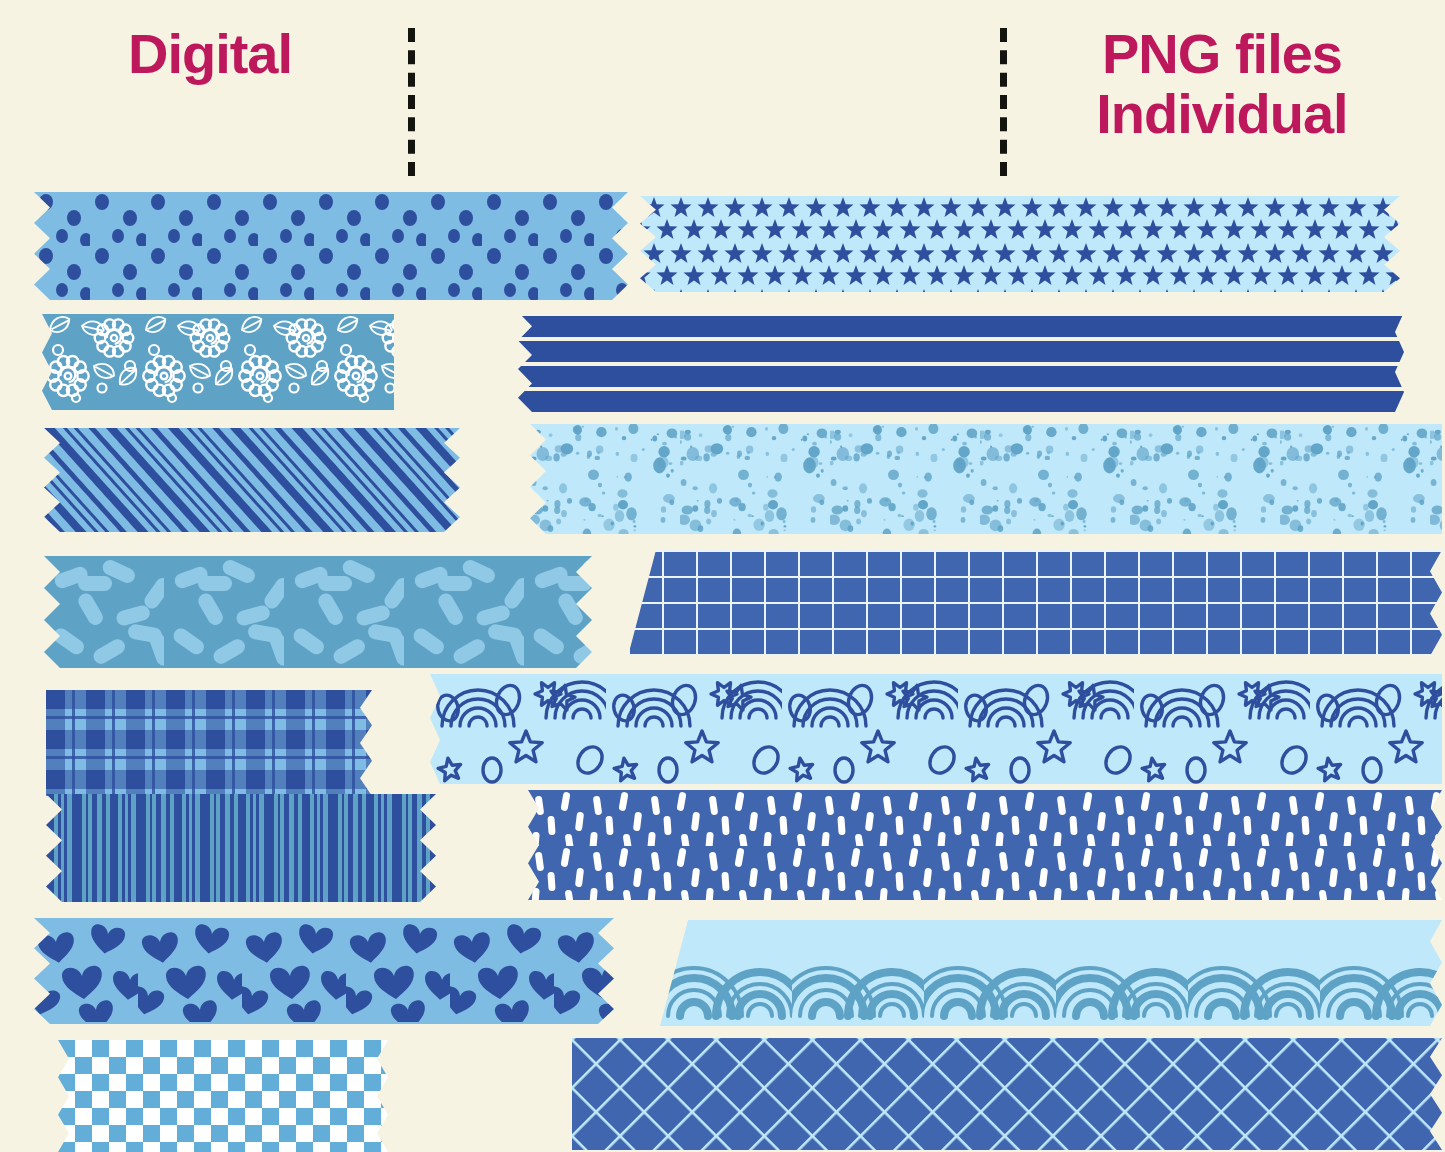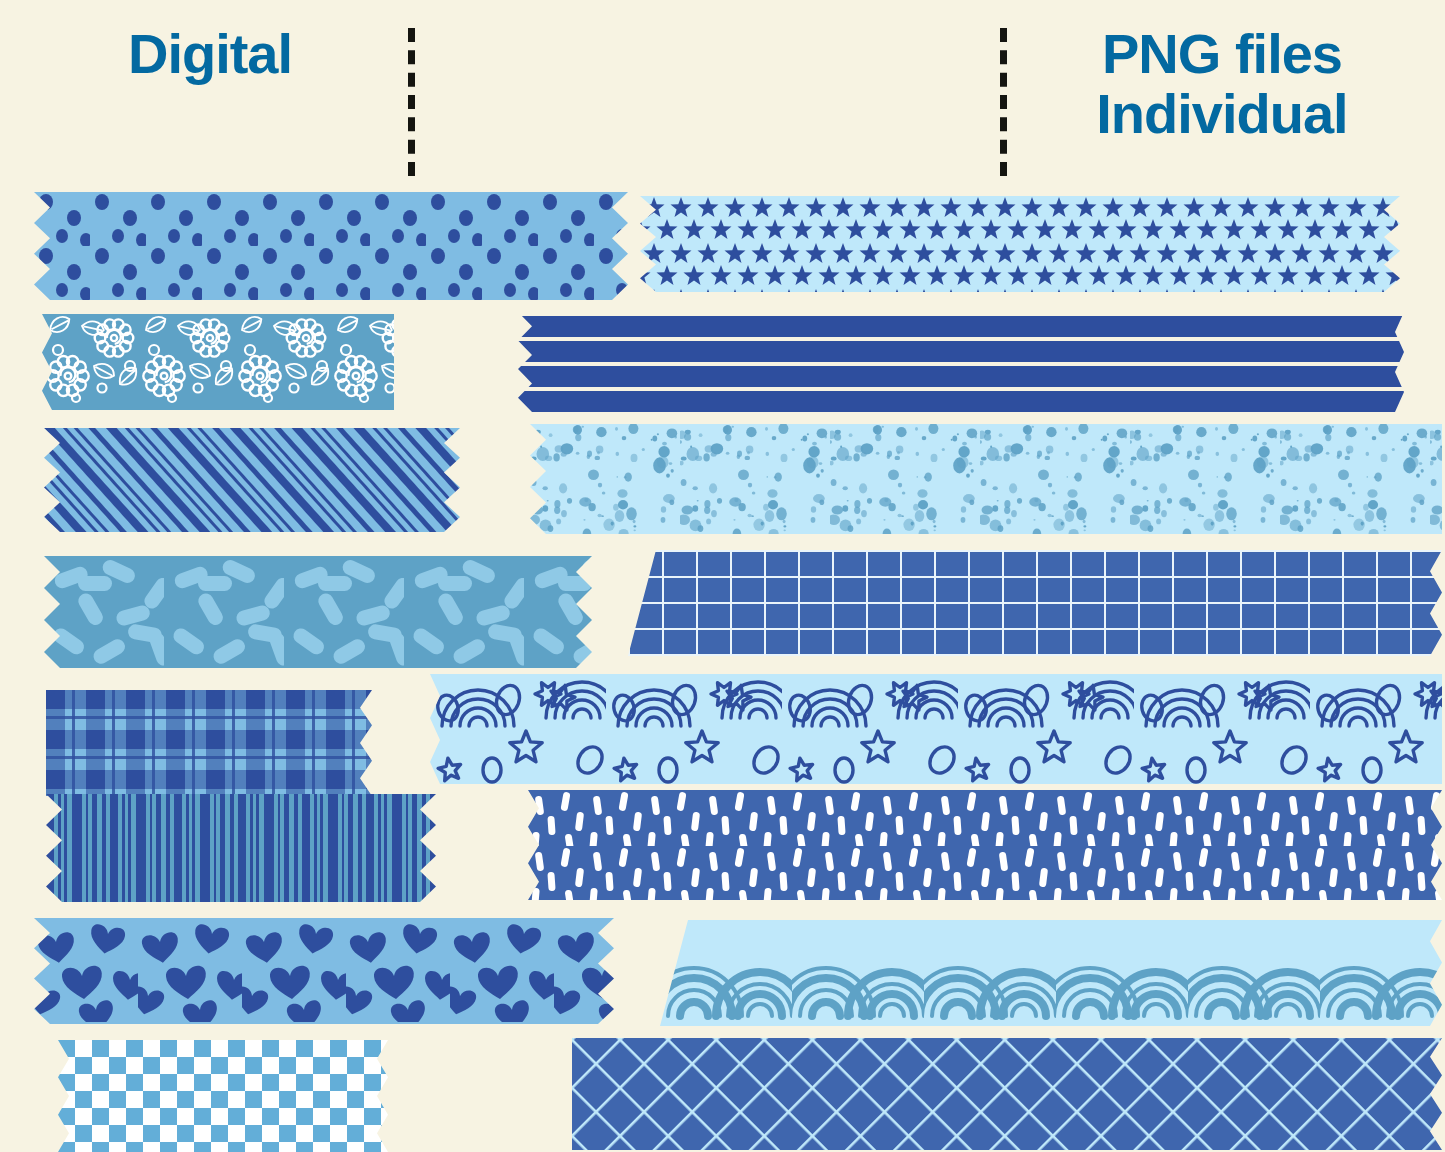--- a/index.html
+++ b/index.html
@@ -6,21 +6,21 @@
   body{
     width:1445px;height:1152px;
     background:#F7F3E2;
     font-family:"Liberation Sans", sans-serif;
     overflow:hidden;position:relative;
   }
   
   #header{
     position:absolute;left:0;top:0;width:1445px;height:186px;
   }
-  .hcol{position:absolute;top:24px;text-align:center;color:#0369a1;
+  .hcol{position:absolute;top:24px;text-align:center;color:#be185d;
         font-weight:bold;font-size:56px;line-height:1.07;letter-spacing:-1px;}
   #hcol0{left:20px;width:380px;}
   #hcol1{left:424px;width:562px;}
   #hcol2{left:1012px;width:420px;}
   .hline{display:block;white-space:nowrap;}
   .divider{position:absolute;top:28px;width:0;height:148px;
            border-left:7px dashed #151510;}
   #div0{left:408px;}
   #div1{left:1000px;}
 

